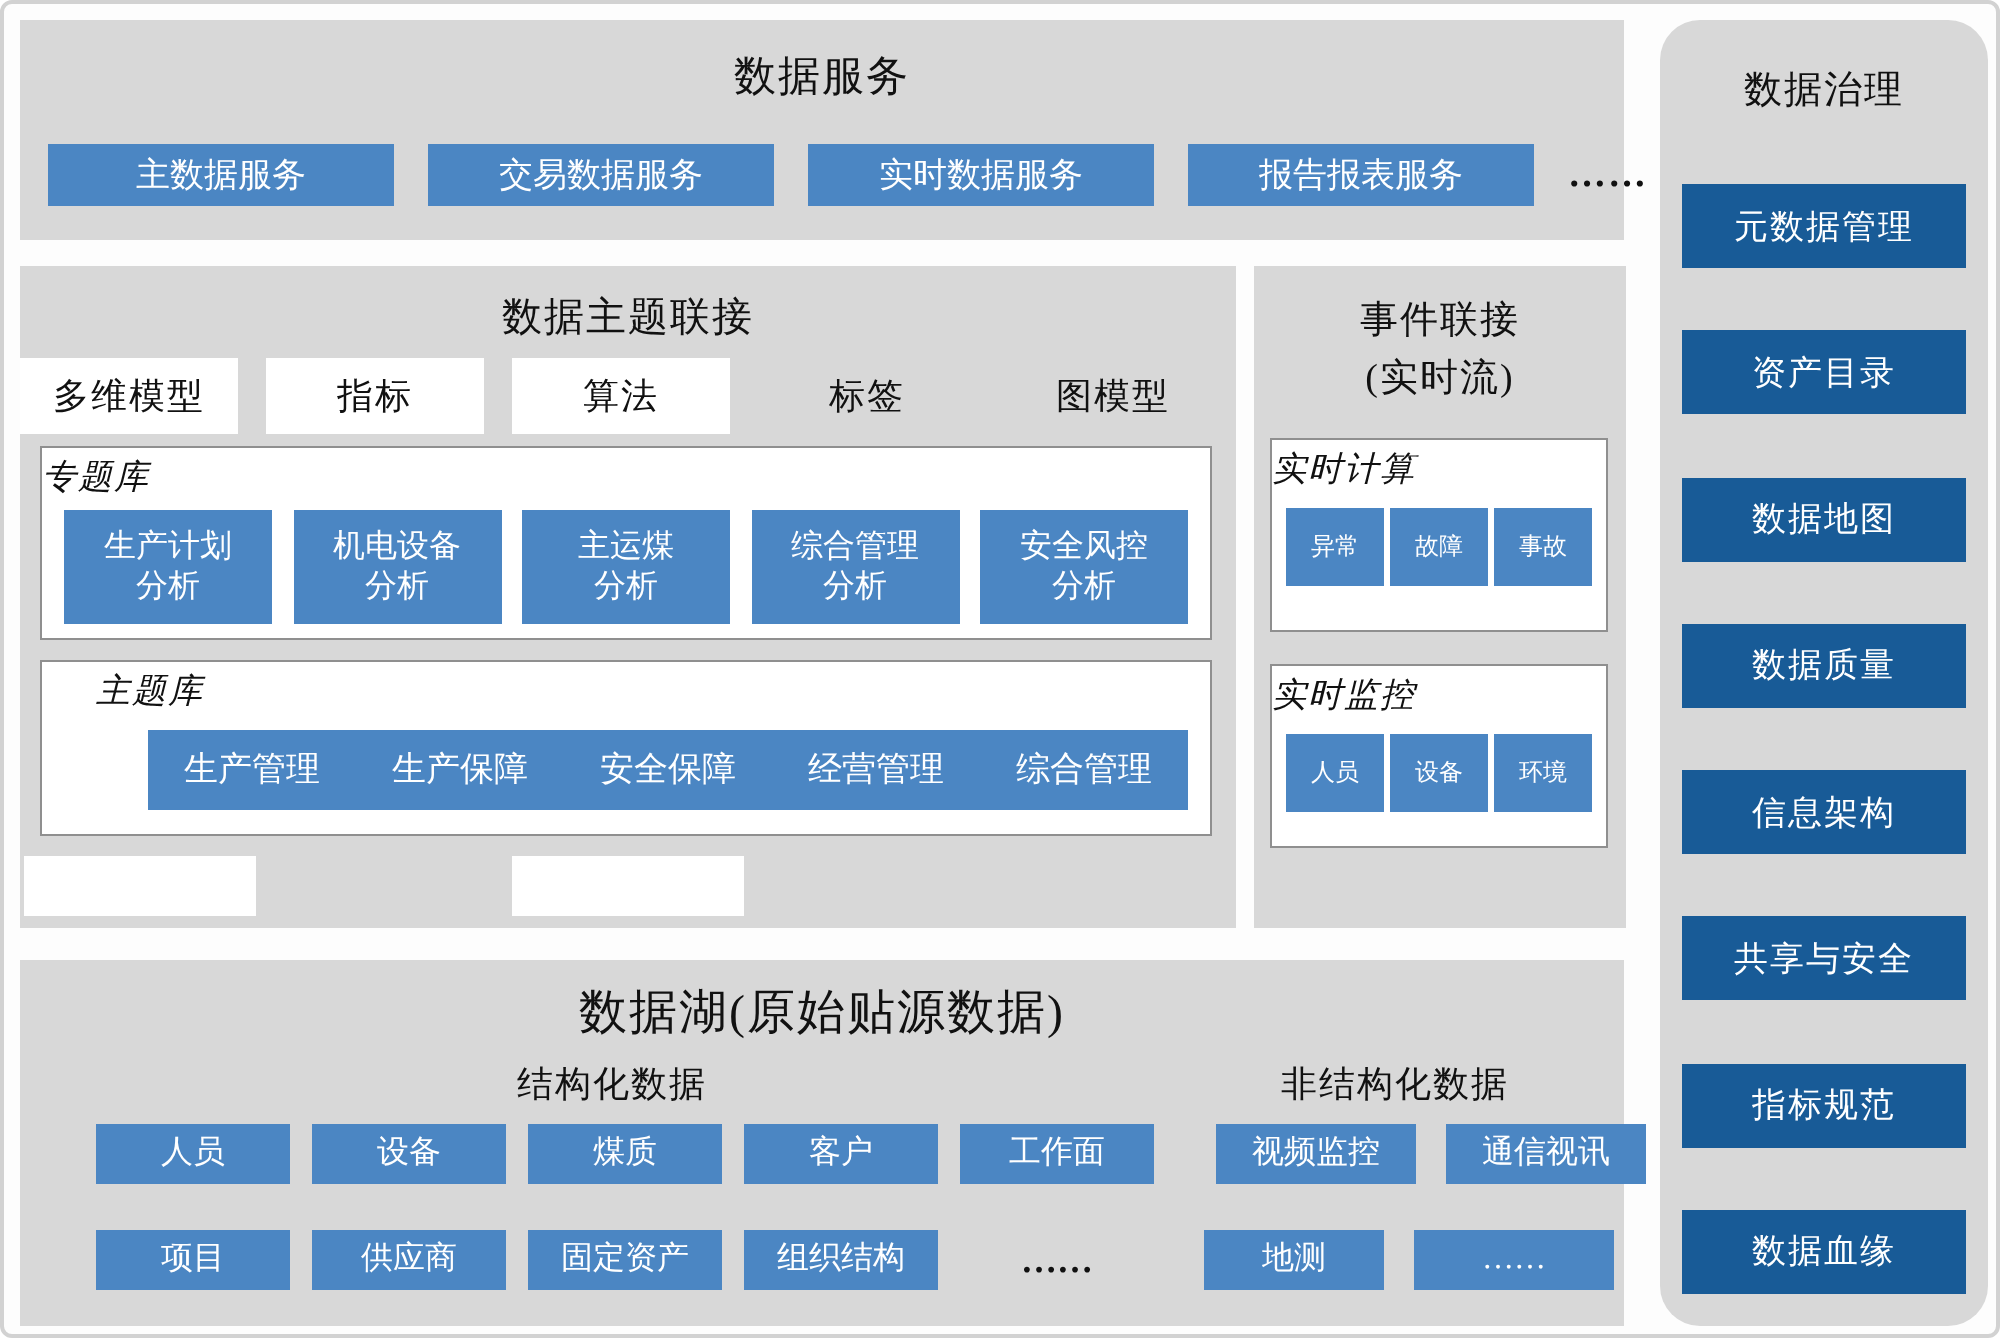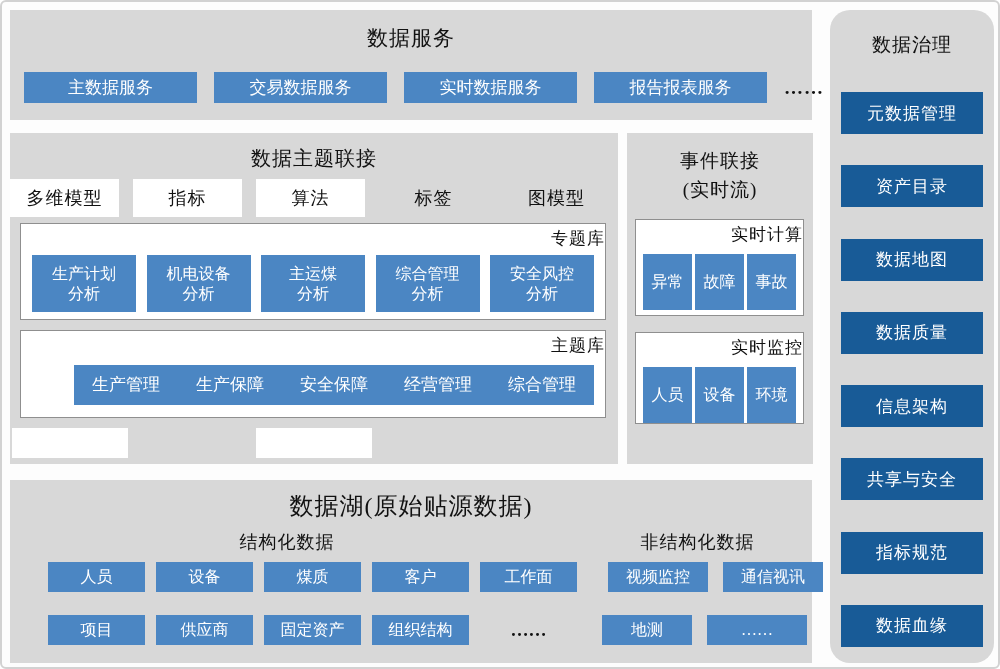--- a/index.html
+++ b/index.html
@@ -13,21 +13,21 @@
   .p-title { text-align: center; letter-spacing: 1px; }
   .blue-btn {
     background: #4b86c3; color: #fff; display: flex; align-items: center;
     justify-content: center; text-align: center; white-space: pre-line; line-height: 1.25;
   }
   .dark-btn {
     background: #185b97; color: #ffffff; display: flex; align-items: center;
     justify-content: center; font-size: 17px; height: 42px; letter-spacing: 1px;
   }
   .white-box { position: absolute; background: #fff; border: 1px solid #8f8f8f; box-sizing: border-box; }
-  .box-title { text-align: right; font-size: 17px; padding-top: 3px; letter-spacing: 1px; }
+  .box-title { text-align: left; font-size: 17px; padding-top: 3px; letter-spacing: 1px; font-style: italic; }
 
   
   #svc { left: 8px; top: 8px; width: 802px; height: 110px; }
   #svc .p-title { padding-top: 14px; font-size: 21px; }
   #svc-row { position: absolute; left: 14px; top: 62px; display: flex; align-items: center; gap: 17px; }
   #svc-row .blue-btn { width: 173px; height: 31px; font-size: 17px; }
   .more-text { font-size: 19px; font-weight: bold; letter-spacing: 1px; }
 
   
   #topic { left: 8px; top: 131px; width: 608px; height: 331px; }
@@ -44,27 +44,27 @@
   #theme-row .blue-btn { width: 104px; height: 40px; font-size: 17px; }
   .stripe { position: absolute; background: #fff; width: 116px; height: 30px; top: 295px; }
   #stripe-a { left: 2px; } #stripe-b { left: 246px; }
 
   
   #event { left: 625px; top: 131px; width: 186px; height: 331px; }
   #event .p-title { padding-top: 14px; font-size: 19px; line-height: 1.5; }
   #rt-calc { left: 8px; top: 86px; width: 169px; height: 97px; }
   #rt-mon  { left: 8px; top: 199px; width: 169px; height: 92px; }
   .rt-row { display: flex; justify-content: space-between; padding: 8px 7px 0; }
-  .rt-row .blue-btn { width: 49px; height: 56px; font-size: 16px; }
+  .rt-row .blue-btn { width: 49px; height: 39px; font-size: 12px; }
 
   
   #lake { left: 8px; top: 478px; width: 802px; height: 183px; }
   #lake .p-title { padding-top: 10px; font-size: 24px; }
   .sub-title { position: absolute; top: 50px; font-size: 18px; text-align: center; letter-spacing: 1px; }
-  #sub-structured { left: 32px; width: 490px; }
+  #sub-structured { left: 51px; width: 490px; }
   #sub-unstructured { left: 575px; width: 225px; }
   #s-row1, #s-row2 { position: absolute; left: 38px; display: flex; gap: 11px; align-items: center; }
   #s-row1 { top: 82px; } #s-row2 { top: 135px; }
   #s-row1 .blue-btn, #s-row2 .blue-btn { width: 97px; height: 30px; font-size: 16px; }
   .more2 { width: 97px; text-align: center; font-size: 18px; font-weight: bold; }
   #u-row1 { position: absolute; left: 582px; top: 82px; display: flex; gap: 15px; margin-left: 16px; }
   #u-row1 .blue-btn { width: 100px; height: 30px; font-size: 16px; }
   #u-row2 { position: absolute; left: 592px; top: 135px; display: flex; }
   #u-row2 .b1 { width: 90px; height: 30px; font-size: 16px; }
   #u-row2 .b2 { width: 100px; height: 30px; font-size: 16px; margin-left: 15px; }

